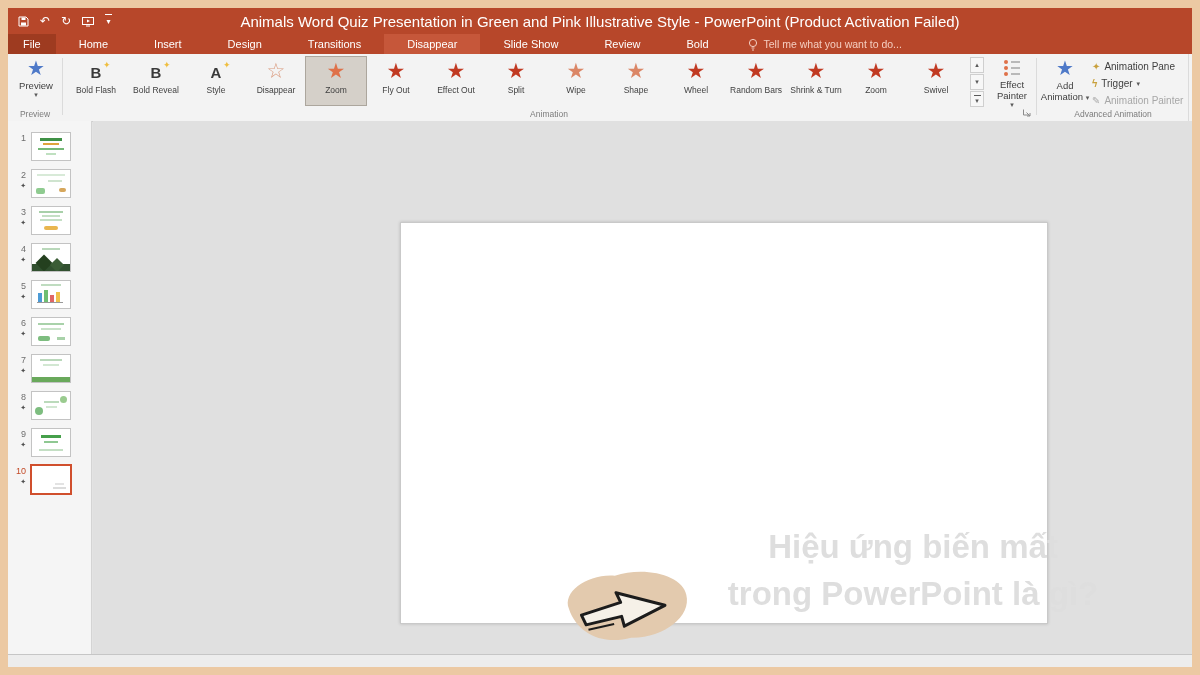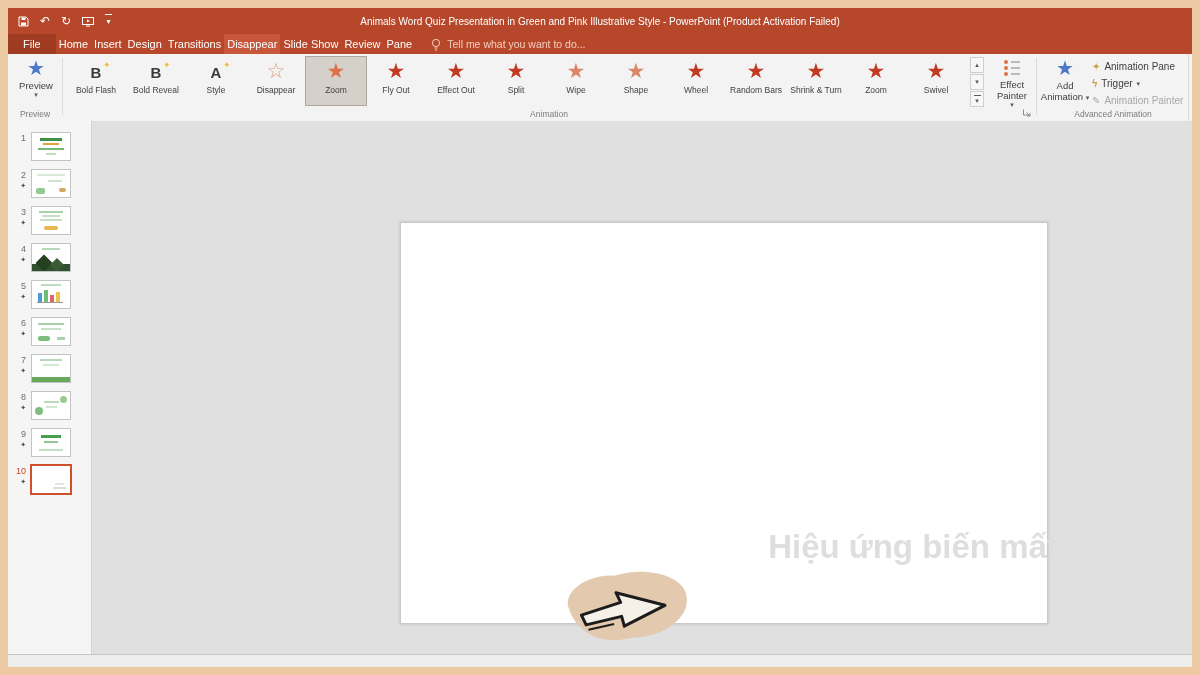--- a/index.html
+++ b/index.html
@@ -3,30 +3,30 @@
 <meta charset="utf-8">
 <style>
   html,body{margin:0;padding:0}
   body{width:1200px;height:675px;position:relative;background:#ECC9A3;
        font-family:"Liberation Sans","DejaVu Sans",sans-serif;color:#3F3F3F;overflow:hidden}
   #win{position:absolute;inset:8px;background:#E3E3E3;overflow:hidden}
 
   
   .tb{position:absolute;left:0;top:0;right:0;height:26px;background:#B7472A}
   .tb-title{position:absolute;left:0;right:0;top:0;height:26px;display:flex;align-items:center;
-            justify-content:center;font-size:10px;color:#FFFFFF;white-space:nowrap}
+            justify-content:center;font-size:15px;color:#FFFFFF;white-space:nowrap}
   .qat{position:absolute;left:10px;top:0;height:26px;display:flex;align-items:center;gap:11px;z-index:2}
   .qbtn{color:#fff;font-size:12px;line-height:12px;display:flex;align-items:center}
   .qbtn.customize{font-size:8px;flex-direction:column}
   .qbtn.customize .bar{width:7px;border-top:1px solid #fff;margin-bottom:1px;display:block}
 
   
   .tabs{position:absolute;left:0;top:26px;right:0;height:20px;background:#B7472A;display:flex;
         align-items:stretch;font-size:11px;color:#FFFFFF}
-  .tab{padding:0 3px;display:flex;align-items:center;cursor:default;white-space:nowrap}
+  .tab{padding:0 23px;display:flex;align-items:center;cursor:default;white-space:nowrap}
   .tab.file{background:#9E3B20;padding:0 15px}
   .tab.active{background:#C6573A}
   .tellme{margin-left:16px;display:flex;align-items:center;gap:6px;color:rgba(255,228,217,.85);font-size:10.5px}
 
   
   #ribbon{position:absolute;left:0;top:46px;right:0;height:67px;background:#F3F3F3;
           border-bottom:1px solid #CFCFCF;font-size:9px;overflow:hidden}
   .gdiv{position:absolute;top:4px;height:57px;width:1px;background:#DBDBDB}
   .grouplabel{position:absolute;bottom:2px;font-size:8.5px;color:#7C7C7C;text-align:center;white-space:nowrap}
   .bigbtn{position:absolute;top:2px;height:58px;text-align:center;cursor:default}
@@ -121,21 +121,21 @@
 
   <div class="tabs">
     <span class="tab file">File</span>
     <span class="tab">Home</span>
     <span class="tab">Insert</span>
     <span class="tab">Design</span>
     <span class="tab">Transitions</span>
     <span class="tab active">Disappear</span>
     <span class="tab">Slide Show</span>
     <span class="tab">Review</span>
-    <span class="tab">Pane</span>
+    <span class="tab">Bold</span>
     <span class="tellme">
       <svg width="10" height="13" viewBox="0 0 10 13">
         <circle cx="5" cy="5" r="3.6" fill="none" stroke="#F4CFC2"></circle>
         <path d="M3.5 10h3 M4 12h2" stroke="#F4CFC2"></path>
       </svg>
       <span>Tell me what you want to do...</span>
     </span>
   </div>
 
   <div id="ribbon">
@@ -367,20 +367,21 @@
         <span class="d" style="right:6px;bottom:8px;width:9px;height:2px;background:#E3E3E3"></span>
       </div>
     </div>
 
   </div>
 
   <div id="canvas">
     <div id="slide">
       <div class="slide-text">
         <div>Hiệu ứng biến mất</div>
+        <div>trong PowerPoint là gì?</div>
       </div>
       <div class="arrow-doodle">
         <svg width="135" height="80" viewBox="0 0 135 80">
           <path d="M10 40 C4 22 32 6 58 10 C88 2 126 14 128 34 C132 56 102 76 70 73 C40 79 16 64 10 40 Z" fill="#E3CAAE"></path>
           <path d="M22 47 L62 37 L58 27 L106 43 L64 61 L62 51 L26 57 Z" fill="#F6F1E8" stroke="#1C1C1C" stroke-width="3" stroke-linejoin="round"></path>
           <path d="M28 62 L54 58" stroke="#1C1C1C" stroke-width="2" fill="none"></path>
         </svg>
       </div>
     </div>
   </div>

